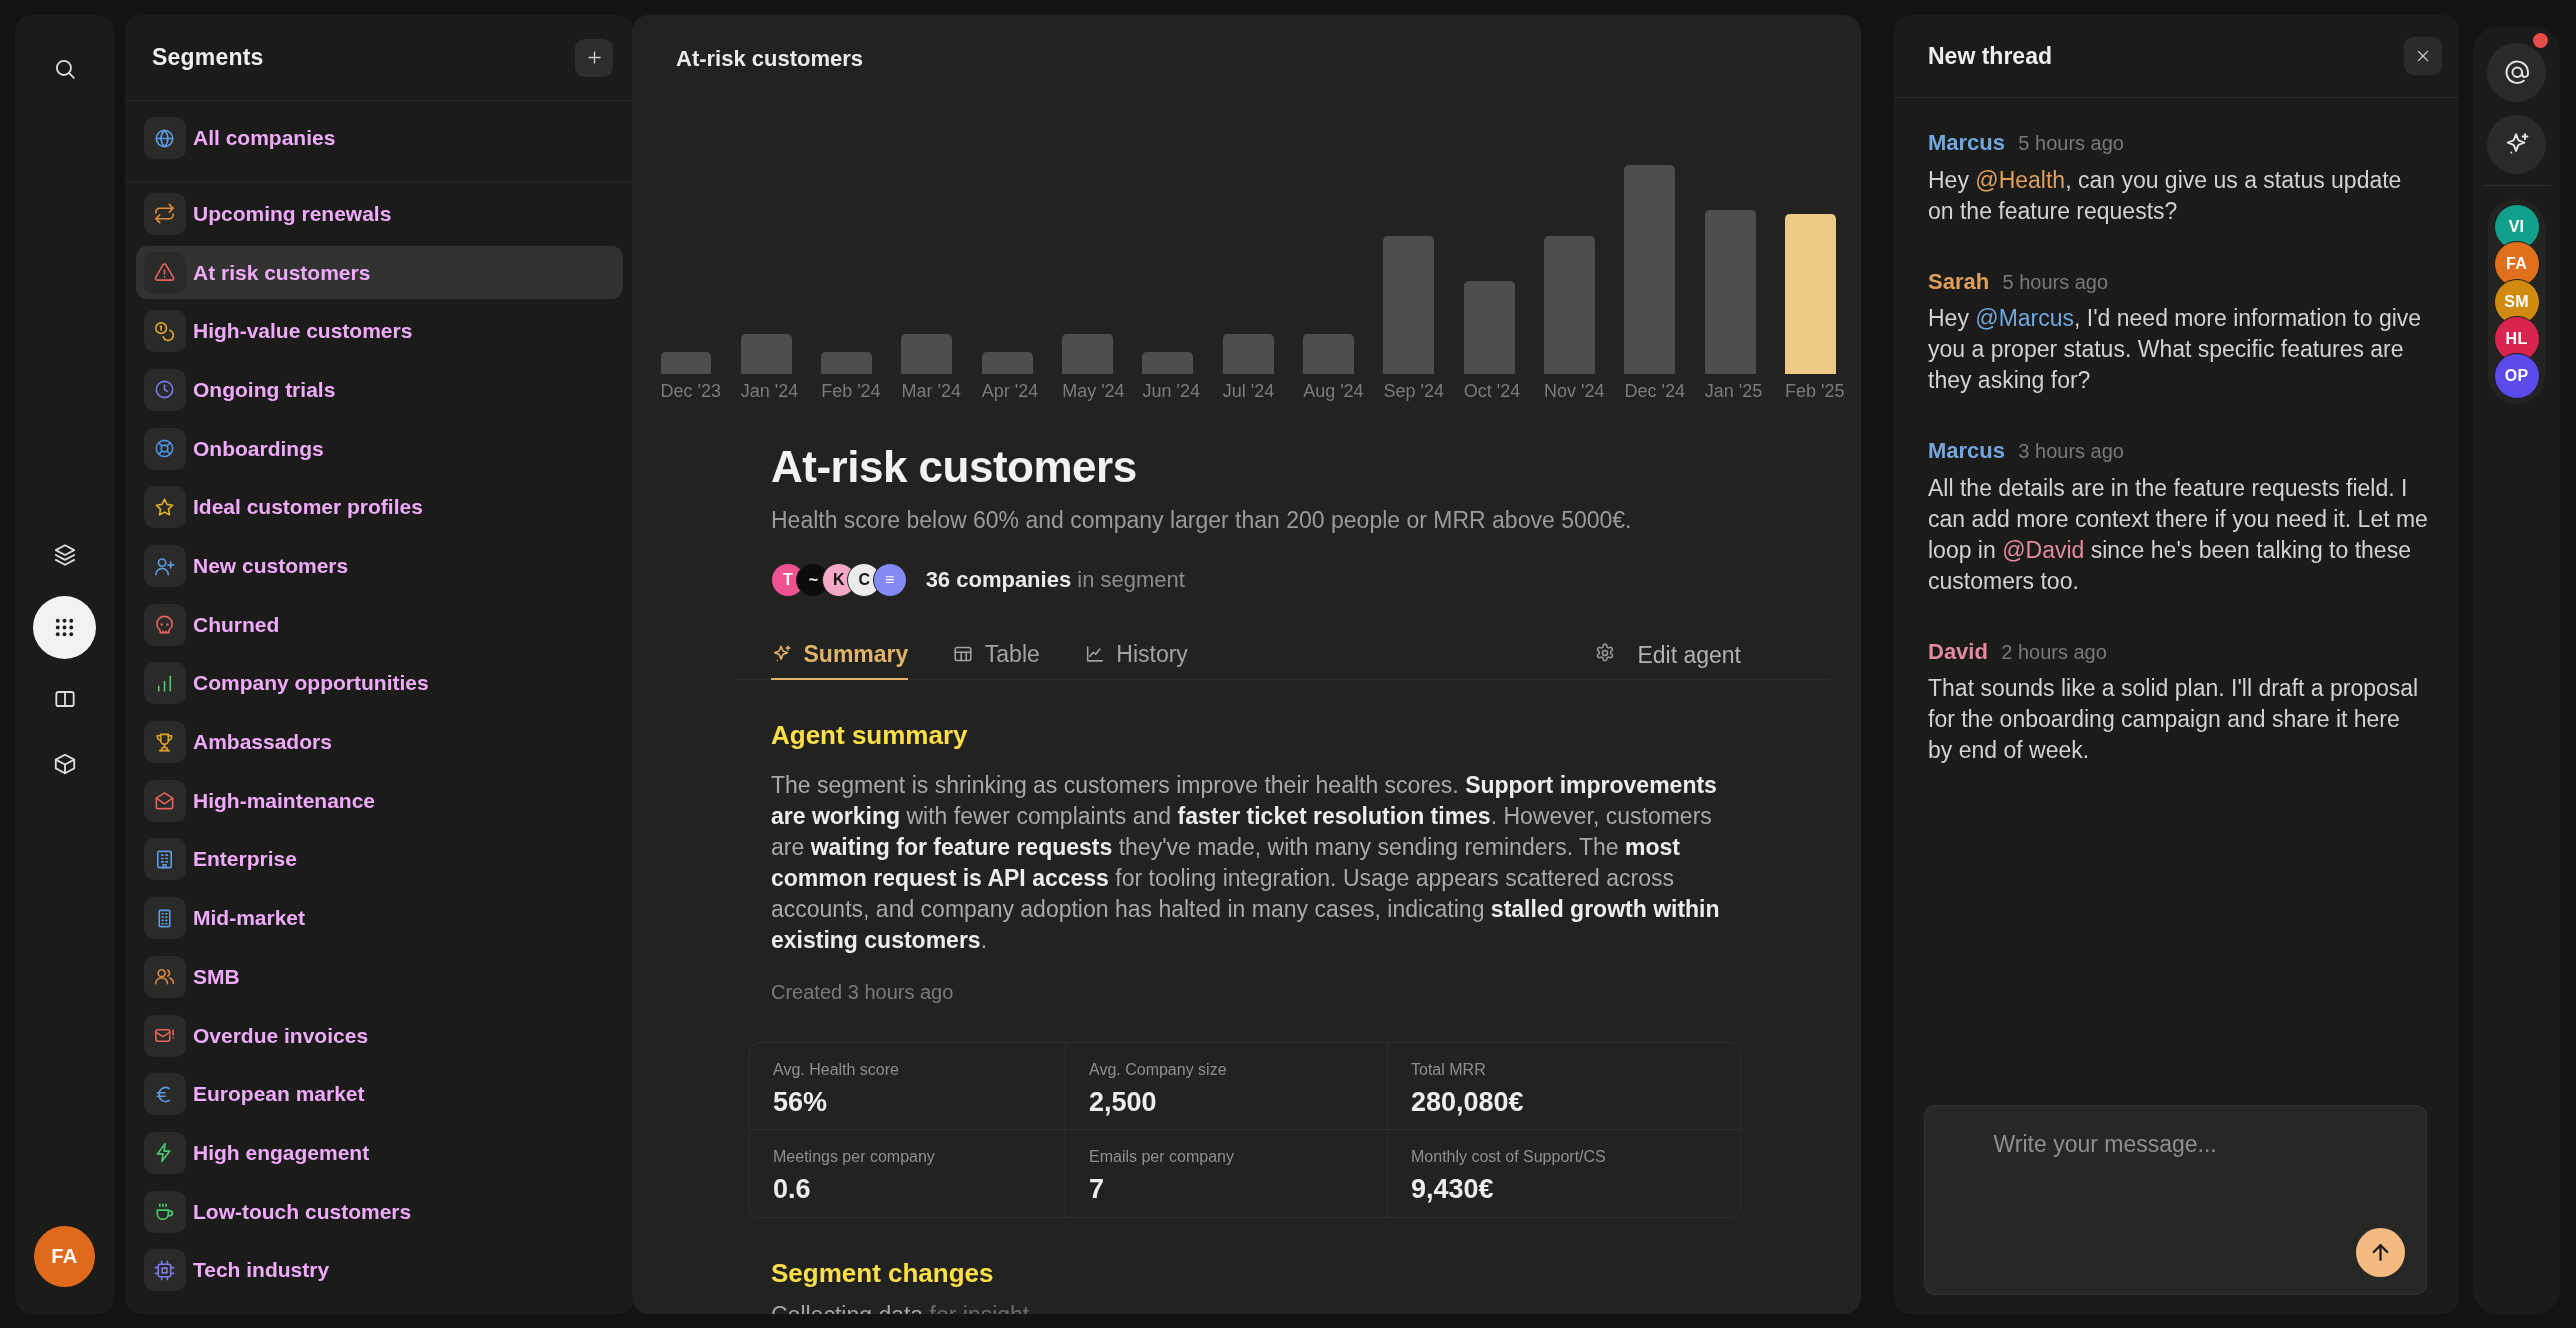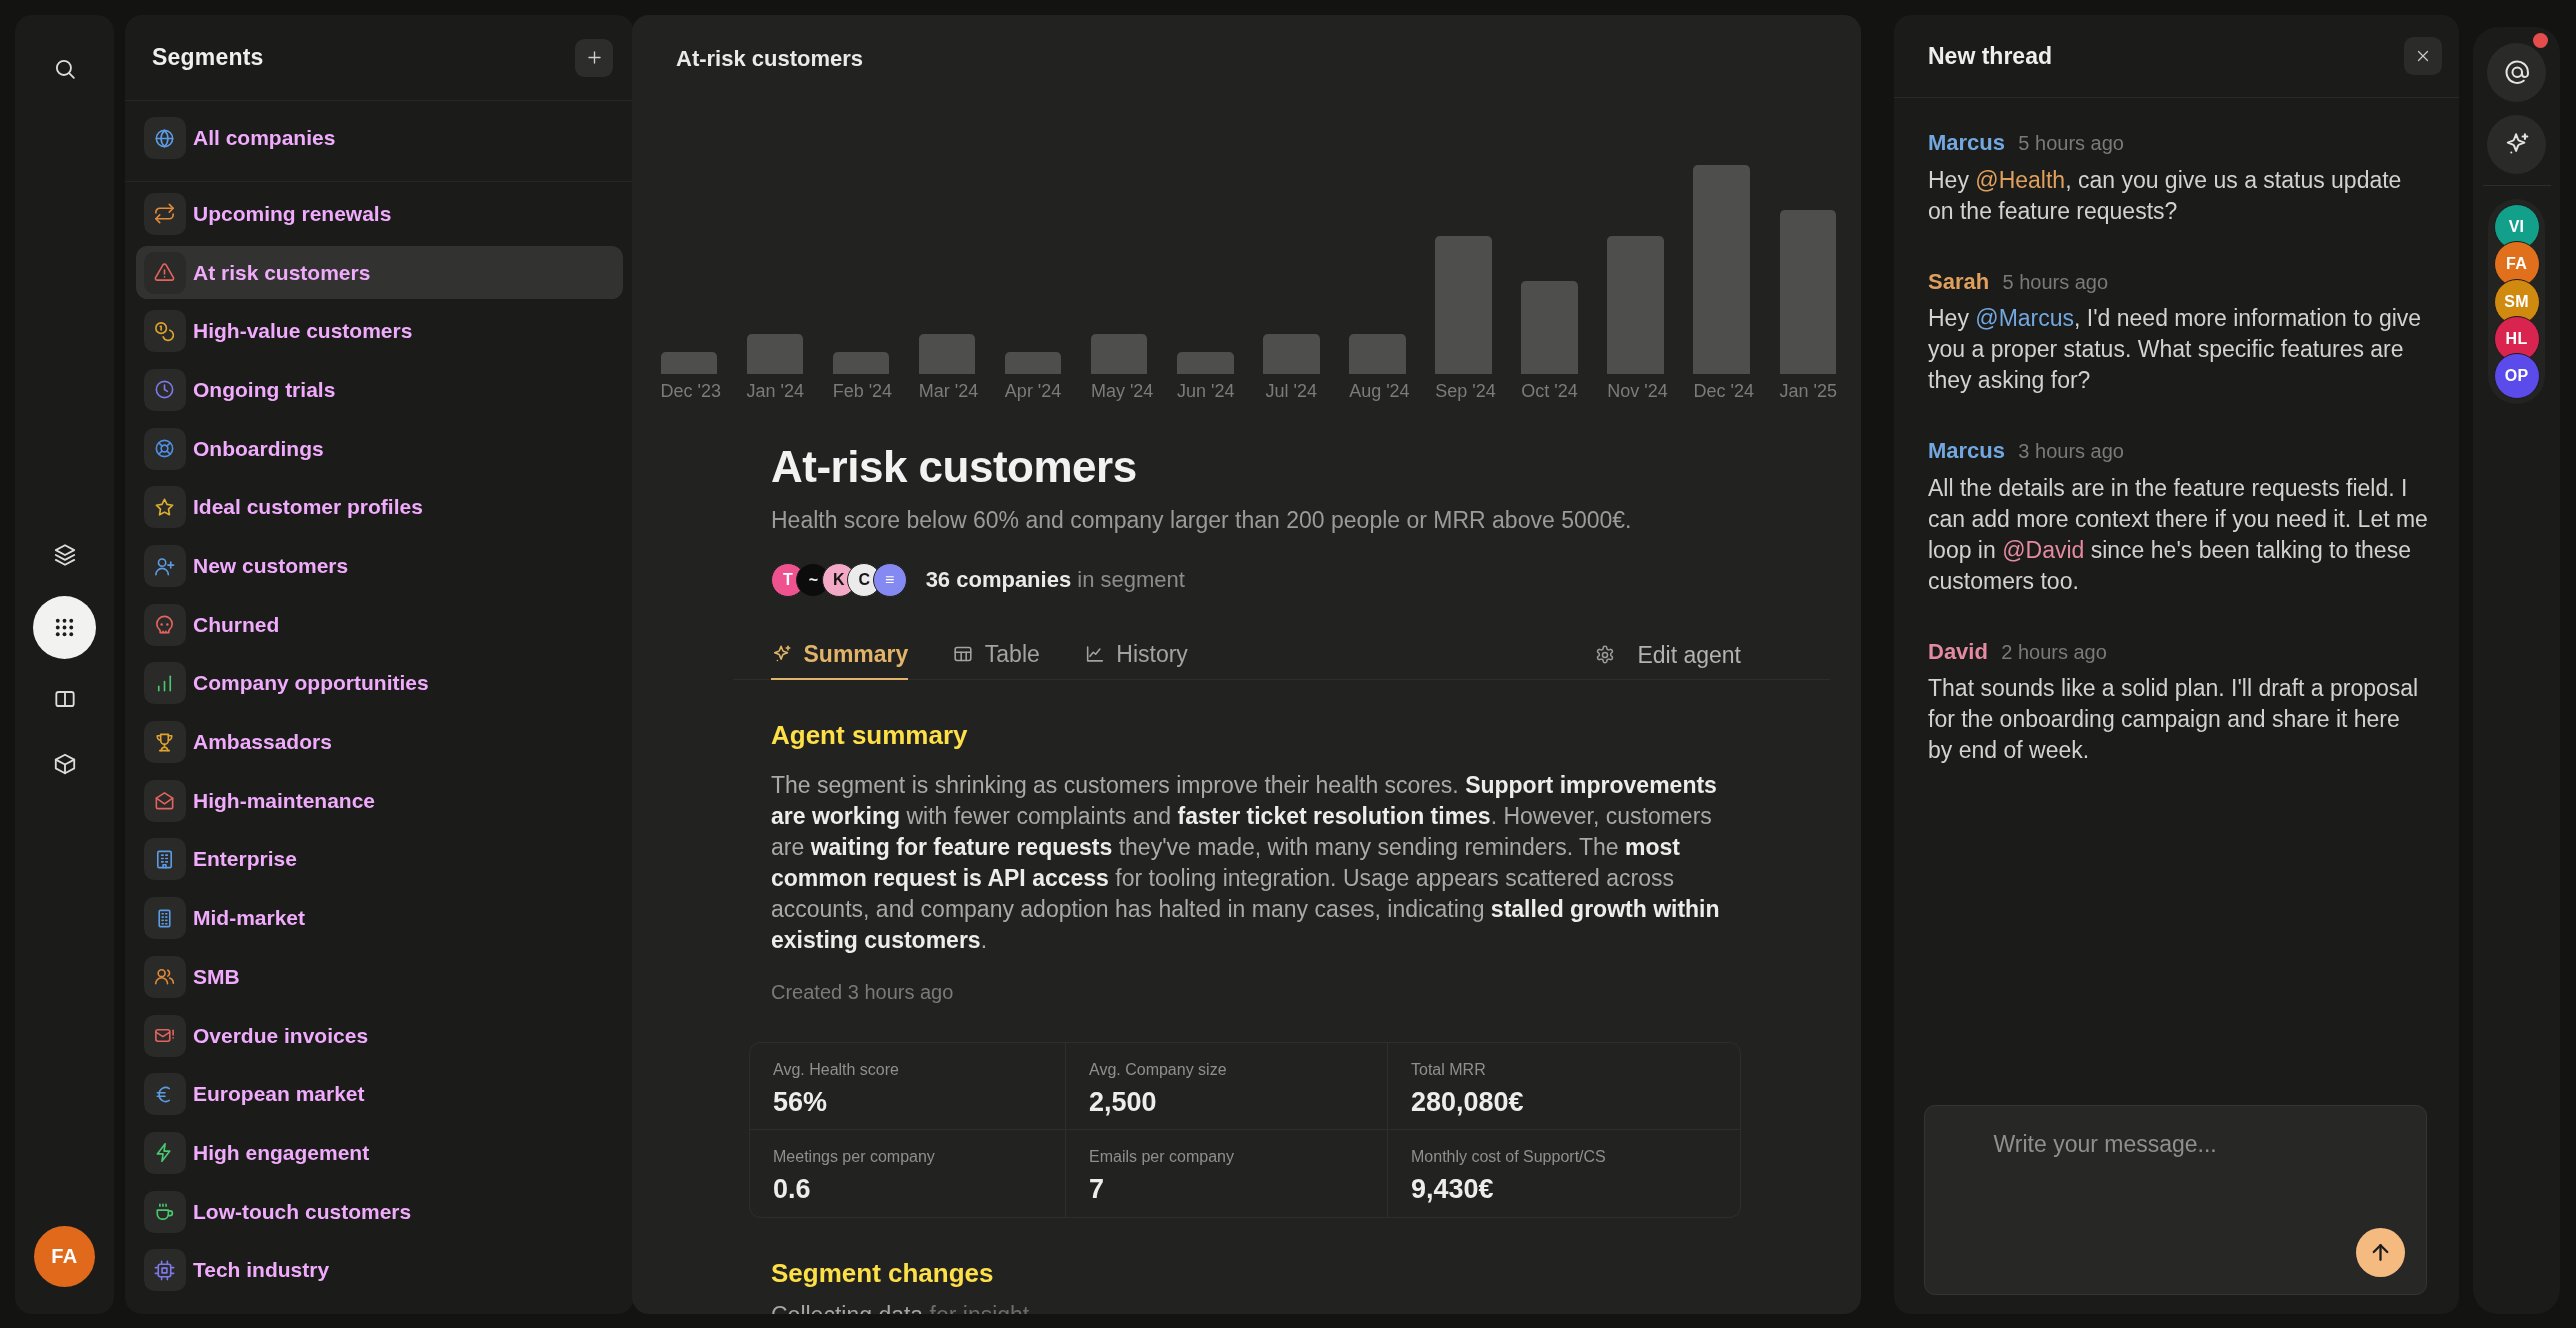--- a/index.html
+++ b/index.html
@@ -55,21 +55,21 @@
     font-size:16px;font-weight:700;margin-left:-8.6px;}
   .cav:first-child{margin-left:0;}
   .ccount b{font-size:22px;font-weight:700;color:#eaeaea;}
   .ccount span{font-size:22px;color:#8c8c8c;}
   .tabsrow{margin-top:34px;position:relative;display:flex;align-items:center;gap:44px;height:49px;}
   .tabsrow:after{content:"";position:absolute;left:-38px;right:-89px;bottom:0;height:1px;background:#2d2d2c;}
   .tab{display:flex;align-items:center;gap:10.5px;height:100%;box-sizing:border-box;border-bottom:2.9px solid transparent;
     font-size:23px;color:#a3a3a3;cursor:pointer;position:relative;z-index:1;background:none;padding:0;border-top:none;border-left:none;border-right:none;}
   .tab .ic{width:22px;height:22px;}
   .tab.active{color:#e2b46a;font-weight:600;border-bottom-color:#e2b46a;}
-  .editbtn{margin-left:auto;display:flex;align-items:center;gap:21px;font-size:23px;color:#b3b3b3;cursor:pointer;background:none;border:none;padding:0;}
+  .editbtn{margin-left:auto;display:flex;align-items:flex-start;gap:21px;font-size:23px;color:#b3b3b3;cursor:pointer;background:none;border:none;padding:0;}
   .editbtn .ic{width:22px;height:22px;color:#9a9a9a;}
   .h2{margin-top:40px;font-size:26px;font-weight:700;color:#fde047;}
   .para{margin-top:19px;font-size:23px;line-height:31px;color:#a9a9a9;max-width:979px;}
   .para b{color:#ededed;font-weight:700;}
   .created{margin-top:25px;font-size:20px;color:#7a7a7a;}
   .stats{margin-top:38px;margin-left:-22px;width:992px;border:1px solid #2e2e2d;border-radius:11.4px;
     display:grid;grid-template-columns:316px 322px auto;box-sizing:border-box;overflow:hidden;}
   .cell{height:87px;box-sizing:border-box;padding:18px 0 0 23px;}
   .cell.br{border-right:1px solid #2e2e2d;}
   .cell.bb{border-bottom:1px solid #2e2e2d;}
@@ -493,20 +493,24 @@
           <div class="bar" style="height: 138px; background: rgb(78, 78, 76);"></div>
           <div class="xlab">Nov '24</div>
         </div>
         <div class="slot">
           <div class="bar" style="height: 209px; background: rgb(78, 78, 76);"></div>
           <div class="xlab">Dec '24</div>
         </div>
         <div class="slot">
           <div class="bar" style="height: 164px; background: rgb(78, 78, 76);"></div>
           <div class="xlab">Jan '25</div>
+        </div>
+        <div class="slot">
+          <div class="bar" style="height: 160px; background: rgb(236, 201, 133);"></div>
+          <div class="xlab">Feb '25</div>
         </div>
       </div>
     <div class="content">
       <div class="h1">At-risk customers</div>
       <div class="desc">Health score below 60% and company larger than 200 people or MRR above 5000€.</div>
       <div class="companies">
         <span class="avstack" id="avstack">
             <span class="cav" style="background: rgb(239, 83, 143); color: rgb(255, 255, 255);">T</span>
             <span class="cav" style="background: rgb(12, 12, 12); color: rgb(242, 242, 242);">~</span>
             <span class="cav" style="background: rgb(243, 169, 198); color: rgb(20, 20, 20);">K</span>

